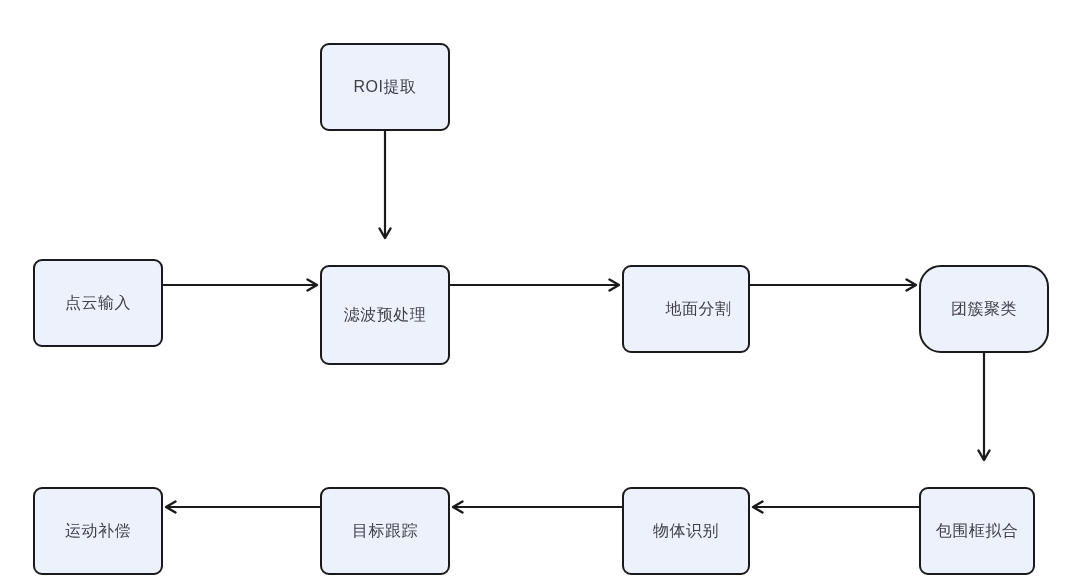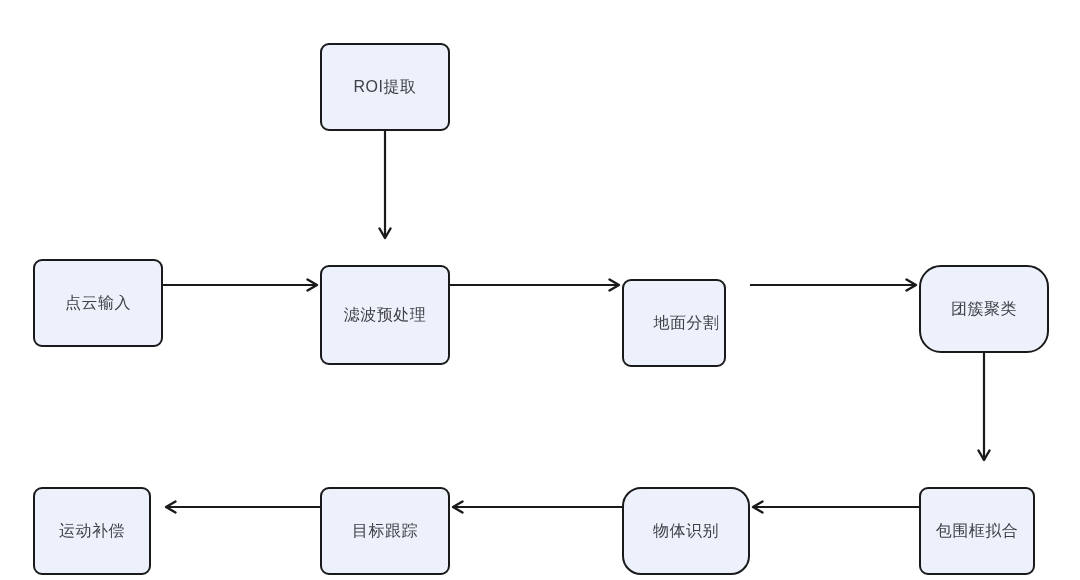--- a/index.html
+++ b/index.html
@@ -64,32 +64,32 @@
 
   <div class="node" style="left: 320px; top: 19px; width: 130px; height: 88px;">
     <span class="label">ROI提取</span>
   </div>
   <div class="node" style="left: 33px; top: 235px; width: 130px; height: 88px;">
     <span class="label">点云输入</span>
   </div>
   <div class="node" style="left: 320px; top: 241px; width: 130px; height: 100px;">
     <span class="label">滤波预处理</span>
   </div>
-  <div class="node" style="left: 622px; top: 255px; width: 104px; height: 88px; padding-left: 25px;">
+  <div class="node" style="left: 622px; top: 241px; width: 128px; height: 88px; padding-left: 25px;">
     <span class="label">地面分割</span>
   </div>
   <div class="node" style="left: 919px; top: 241px; width: 130px; height: 88px; border-radius: 22px;">
     <span class="label">团簇聚类</span>
   </div>
   <div class="node" style="left: 919px; top: 463px; width: 116px; height: 88px;">
     <span class="label">包围框拟合</span>
   </div>
-  <div class="node" style="left: 622px; top: 463px; width: 128px; height: 88px; border-radius: 19px;">
+  <div class="node" style="left: 622px; top: 463px; width: 128px; height: 88px;">
     <span class="label">物体识别</span>
   </div>
   <div class="node" style="left: 320px; top: 463px; width: 130px; height: 88px; text-align: right;">
     <span class="label">目标跟踪</span>
   </div>
-  <div class="node" style="left: 33px; top: 463px; width: 118px; height: 88px;">
+  <div class="node" style="left: 33px; top: 463px; width: 130px; height: 88px;">
     <span class="label">运动补偿</span>
   </div>
 
 </div>
 
 </body></html>

